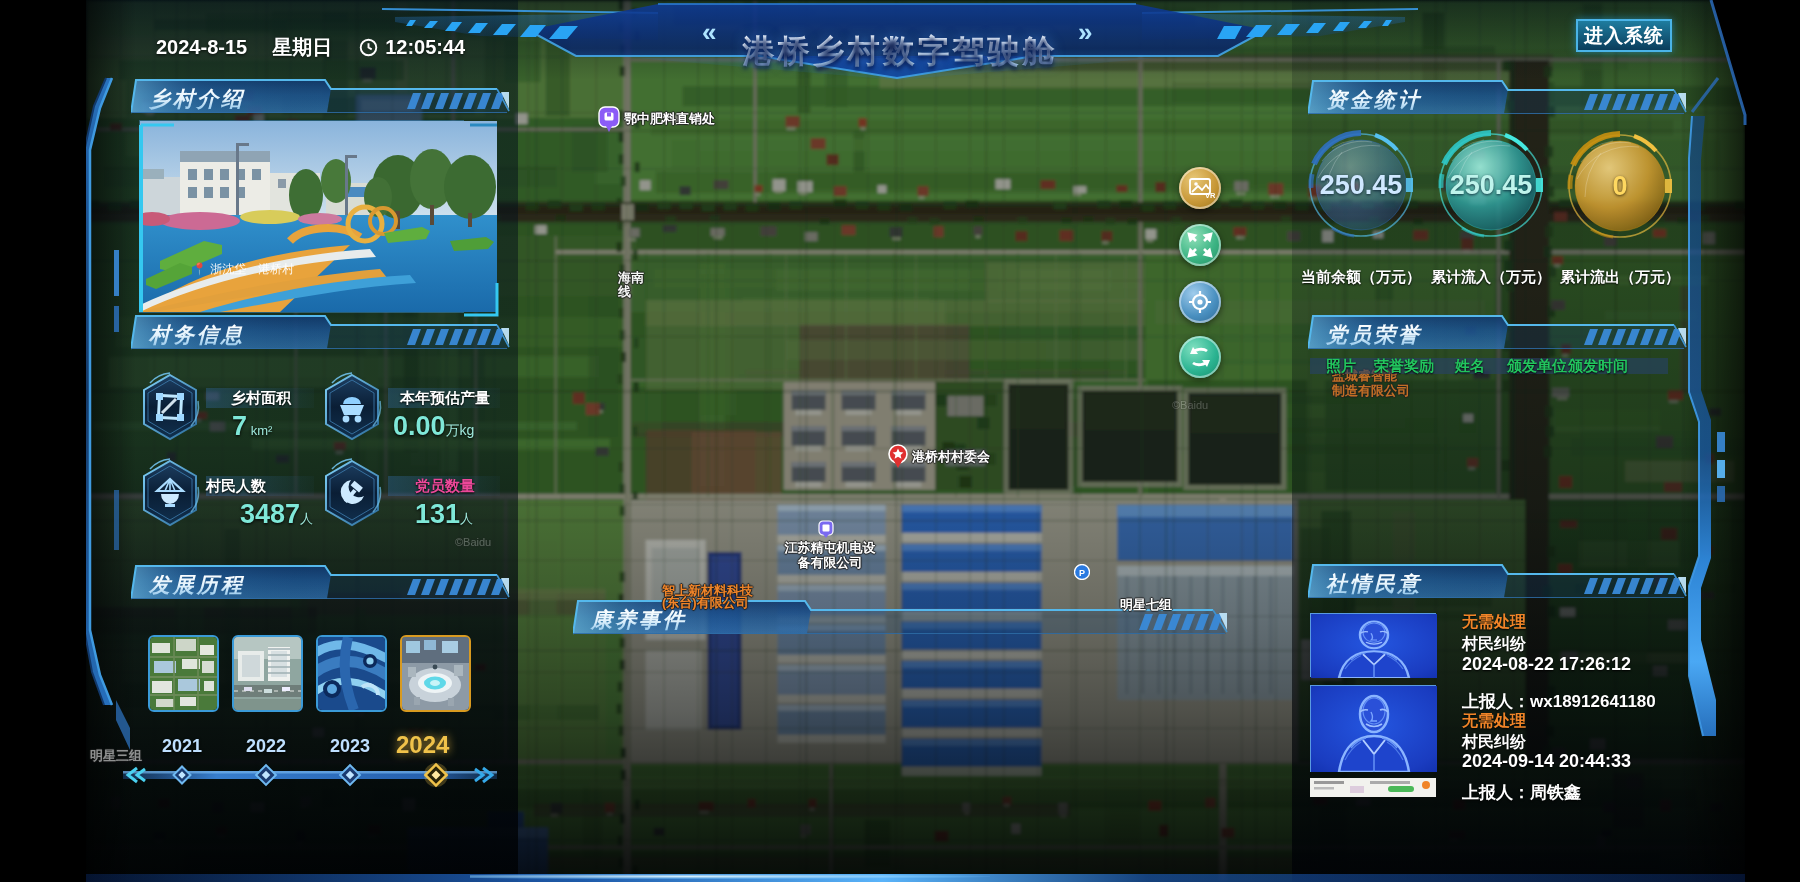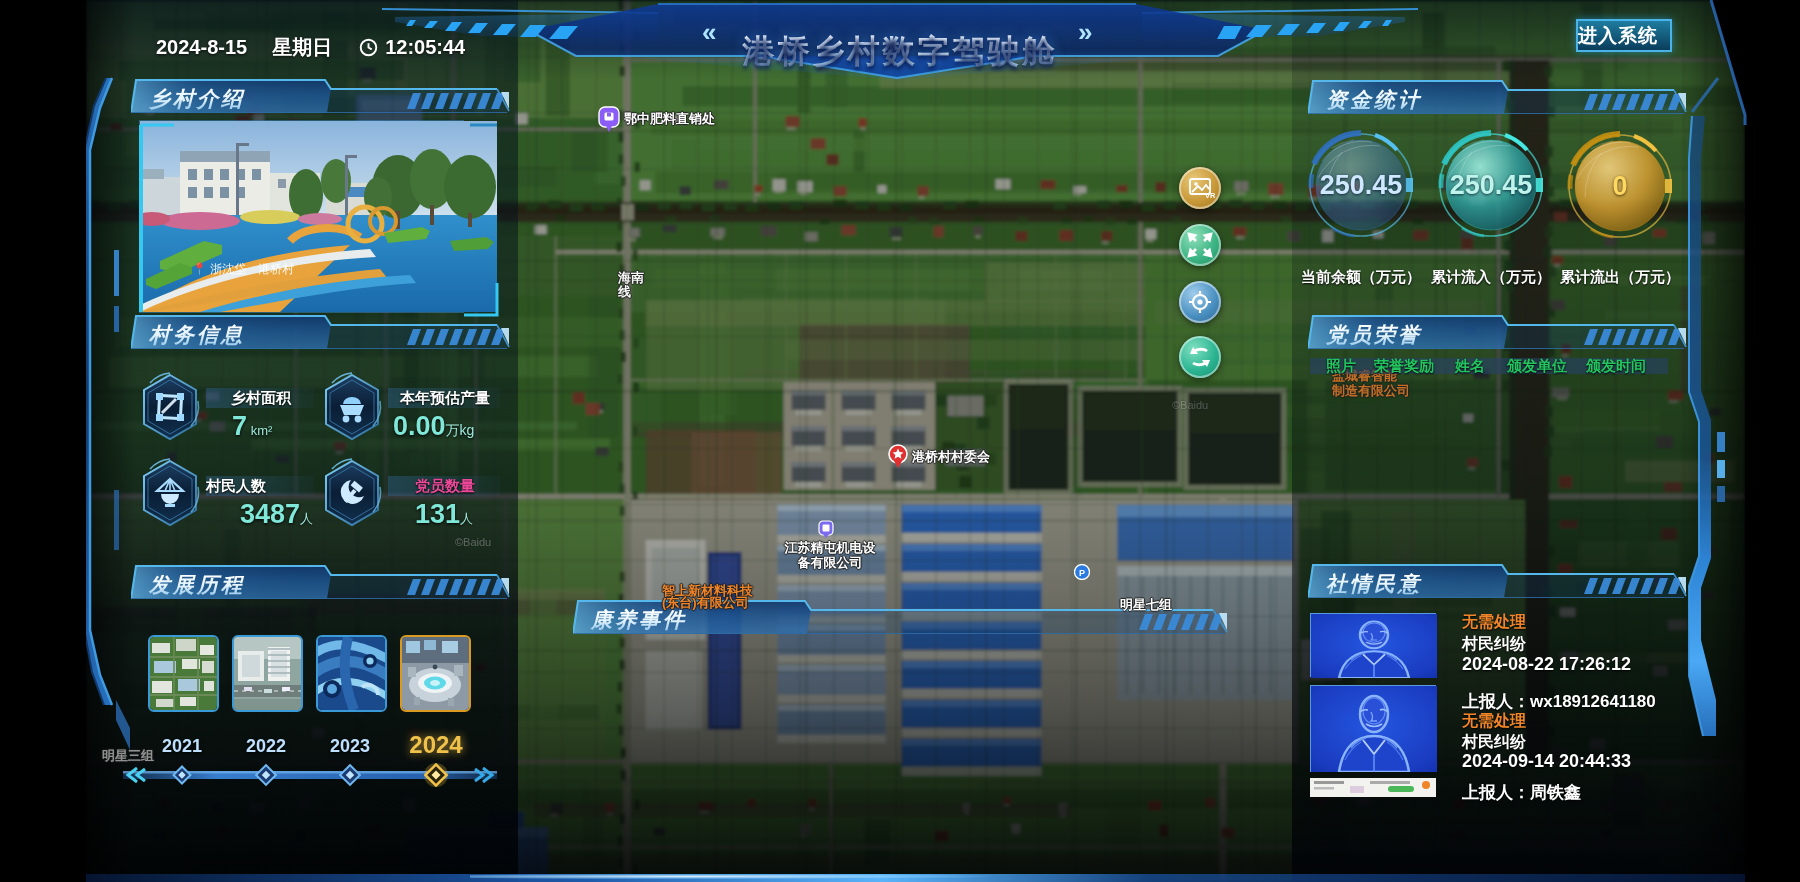--- a/index.html
+++ b/index.html
@@ -868,21 +868,21 @@
       <span style="width:25px"></span>
       <span>星期日</span>
       <span style="width:27px"></span>
 <svg width="19" height="19" viewBox="0 0 20 20" style="margin-right:7px">
         <circle cx="10" cy="10" r="8.2" fill="none" stroke="#fff" stroke-width="2"></circle>
         <path d="M10,5.5 V10 L13.4,12" stroke="#fff" stroke-width="2" fill="none"></path>
       </svg>
 <span>12:05:44</span>
     </div>
 
-<div class="abs" style="left:1576px;top:19px;width:96px;height:33px;border:2px solid #4ab4e8;background:linear-gradient(180deg,rgba(30,130,170,.92),rgba(8,60,96,.92));color:#fff;font-size:19px;font-weight:bold;text-align:left;line-height:29px;letter-spacing:1px;box-shadow:0 0 8px rgba(40,160,220,.6)">进入系统</div>
+<div class="abs" style="left:1576px;top:19px;width:96px;height:33px;border:2px solid #4ab4e8;background:linear-gradient(180deg,rgba(30,130,170,.92),rgba(8,60,96,.92));color:#fff;font-size:19px;font-weight:bold;text-align:center;line-height:29px;letter-spacing:1px;box-shadow:0 0 8px rgba(40,160,220,.6)">进入系统</div>
 
 <svg class="abs" style="left:86px;top:60px" width="50" height="700" viewBox="0 0 50 700" xmlns="http://www.w3.org/2000/svg">
 <defs>
         <linearGradient id="lfg" x1="0" y1="0" x2="0" y2="1">
 <stop offset="0" stop-color="#2a7ad0" stop-opacity="0.9"></stop>
           <stop offset="0.5" stop-color="#1a4a8a" stop-opacity="0.75"></stop>
           <stop offset="1" stop-color="#2a7ad0" stop-opacity="0.9"></stop>
         </linearGradient>
       </defs>
 <polygon points="26,18 14,48 4,90 4,570 14,615 26,645 18,645 6,612 -2,568 -2,92 8,46 20,18" fill="url(#lfg)"></polygon>
@@ -1239,21 +1239,21 @@
         <rect x="6" y="30" width="8" height="10" fill="#aab6be"></rect>
         <rect x="52" y="28" width="9" height="11" fill="#aab6be"></rect>
         <rect x="12" y="60" width="6" height="8" fill="#9aa6b0"></rect>
         <rect x="46" y="61" width="6" height="8" fill="#9aa6b0"></rect>
         <circle cx="33" cy="30" r="2.4" fill="#3a4a55"></circle>
       </svg></div>
 
 <div class="abs" style="left:146px;top:736px;width:72px;text-align:center;color:#bfe0ff;font-weight:bold;font-size:18px;text-shadow:0 1px 3px #000">2021</div>
 <div class="abs" style="left:230px;top:736px;width:72px;text-align:center;color:#bfe0ff;font-weight:bold;font-size:18px;text-shadow:0 1px 3px #000">2022</div>
 <div class="abs" style="left:314px;top:736px;width:72px;text-align:center;color:#bfe0ff;font-weight:bold;font-size:18px;text-shadow:0 1px 3px #000">2023</div>
-<div class="abs" style="left:396px;top:731px;width:80px;text-align:center;color:#f0c24a;font-weight:bold;font-size:24px;text-shadow:0 0 10px rgba(240,190,70,.8)">2024</div>
+<div class="abs" style="left:396px;top:731px;width:80px;text-align:left;color:#f0c24a;font-weight:bold;font-size:24px;text-shadow:0 0 10px rgba(240,190,70,.8)">2024</div>
 
 <svg class="abs" style="left:115px;top:762px" width="390" height="28" xmlns="http://www.w3.org/2000/svg">
 <defs>
         <linearGradient id="tl" x1="0" y1="0" x2="1" y2="0">
 <stop offset="0" stop-color="#2a6ac0" stop-opacity="0.35"></stop>
           <stop offset="0.25" stop-color="#3a84d8" stop-opacity="0.95"></stop>
           <stop offset="0.8" stop-color="#2a6ac0" stop-opacity="0.9"></stop>
           <stop offset="1" stop-color="#2a6ac0" stop-opacity="0.3"></stop>
         </linearGradient>
       </defs>
@@ -1339,21 +1339,21 @@
 <div class="maplabel" style="left:782px;top:540px;text-align:center;width:96px;white-space:normal;line-height:15px">江苏精屯机电设备有限公司</div>
 
 <div class="maplabel" style="left:662px;top:585px;color:#f08428;line-height:12px;font-size:13px">智上新材料科技<br>(东台)有限公司</div>
 
 <svg class="abs" style="left:1074px;top:564px" width="16" height="16" xmlns="http://www.w3.org/2000/svg">
       <circle cx="8" cy="8" r="7.5" fill="#2a7ae0" stroke="#fff" stroke-width="1.3"></circle>
       <text x="8" y="11.6" text-anchor="middle" font-size="9" font-weight="bold" fill="#fff" font-family="Liberation Sans,sans-serif">P</text>
     </svg>
 <div class="maplabel" style="left:1120px;top:596px;font-size:13px">明星七组</div>
 
-<div class="maplabel" style="left:102px;top:747px;font-size:13px;opacity:.55">明星三组</div>
+<div class="maplabel" style="left:90px;top:747px;font-size:13px;opacity:.55">明星三组</div>
 
 <div class="maplabel" style="left:1172px;top:399px;font-size:11px;opacity:.22;font-weight:normal">©Baidu</div>
 <div class="maplabel" style="left:455px;top:536px;font-size:11px;opacity:.28;font-weight:normal">©Baidu</div>
 
 <div class="maplabel" style="left:1332px;top:368px;color:#e07828;font-size:13px;line-height:15px;opacity:.85">盐城睿智能<br>制造有限公司</div>
 
 <div class="abs" style="left:1179px;top:167px;width:42px;height:42px;border-radius:50%;background:radial-gradient(circle at 35% 30%,#e8c878,#c89838 55%,#9a7218);box-shadow:0 2px 6px rgba(0,0,0,.5),inset 0 0 0 2px rgba(255,255,255,.45)">
 <svg width="42" height="42" viewBox="0 0 42 42">
         <rect x="11" y="12" width="20" height="15" rx="2" fill="none" stroke="#fff" stroke-width="1.8"></rect>
         <circle cx="17" cy="17" r="1.8" fill="#fff"></circle>
@@ -1535,21 +1535,21 @@
         <polygon points="366,14 374,14 368,30 360,30" fill="#3a8ad8" opacity="0.95"></polygon>
         <polygon points="370,13 378,13 378,30" fill="#bfe4f8" opacity="0.95"></polygon>
         <text x="18" y="27" font-family="Liberation Sans, sans-serif" font-size="21" font-weight="bold" font-style="italic" letter-spacing="3" fill="url(#tgrad)">党员荣誉</text>
       </svg></div>
 
 <div class="abs" style="left:1310px;top:358px;width:358px;height:16px;background:rgba(38,66,104,.62);display:flex;align-items:center;color:#22c55e;font-weight:bold;font-size:15px;text-shadow:0 1px 2px #000">
 <span style="width:62px;text-align:center">照片</span>
       <span style="width:62px;text-align:right">荣誉奖励</span>
       <span style="width:72px;text-align:center">姓名</span>
       <span style="width:62px;text-align:center">颁发单位</span>
-      <span style="width:96px;text-align:center">颁发时间</span>
+      <span style="width:96px;text-align:left">颁发时间</span>
     </div>
 
 <div class="abs" style="left:1308px;top:564px"><svg width="382" height="36" viewBox="0 0 382 36" xmlns="http://www.w3.org/2000/svg">
 <defs>
 <linearGradient id="hg1" x1="0" y1="0" x2="0" y2="1">
 <stop offset="0" stop-color="#10386e" stop-opacity="0.9"></stop>
 <stop offset="0.45" stop-color="#1c5492" stop-opacity="0.85"></stop>
 <stop offset="1" stop-color="#2e6fae" stop-opacity="0.8"></stop>
 </linearGradient>
 <linearGradient id="hg2" x1="0" y1="0" x2="1" y2="0">

